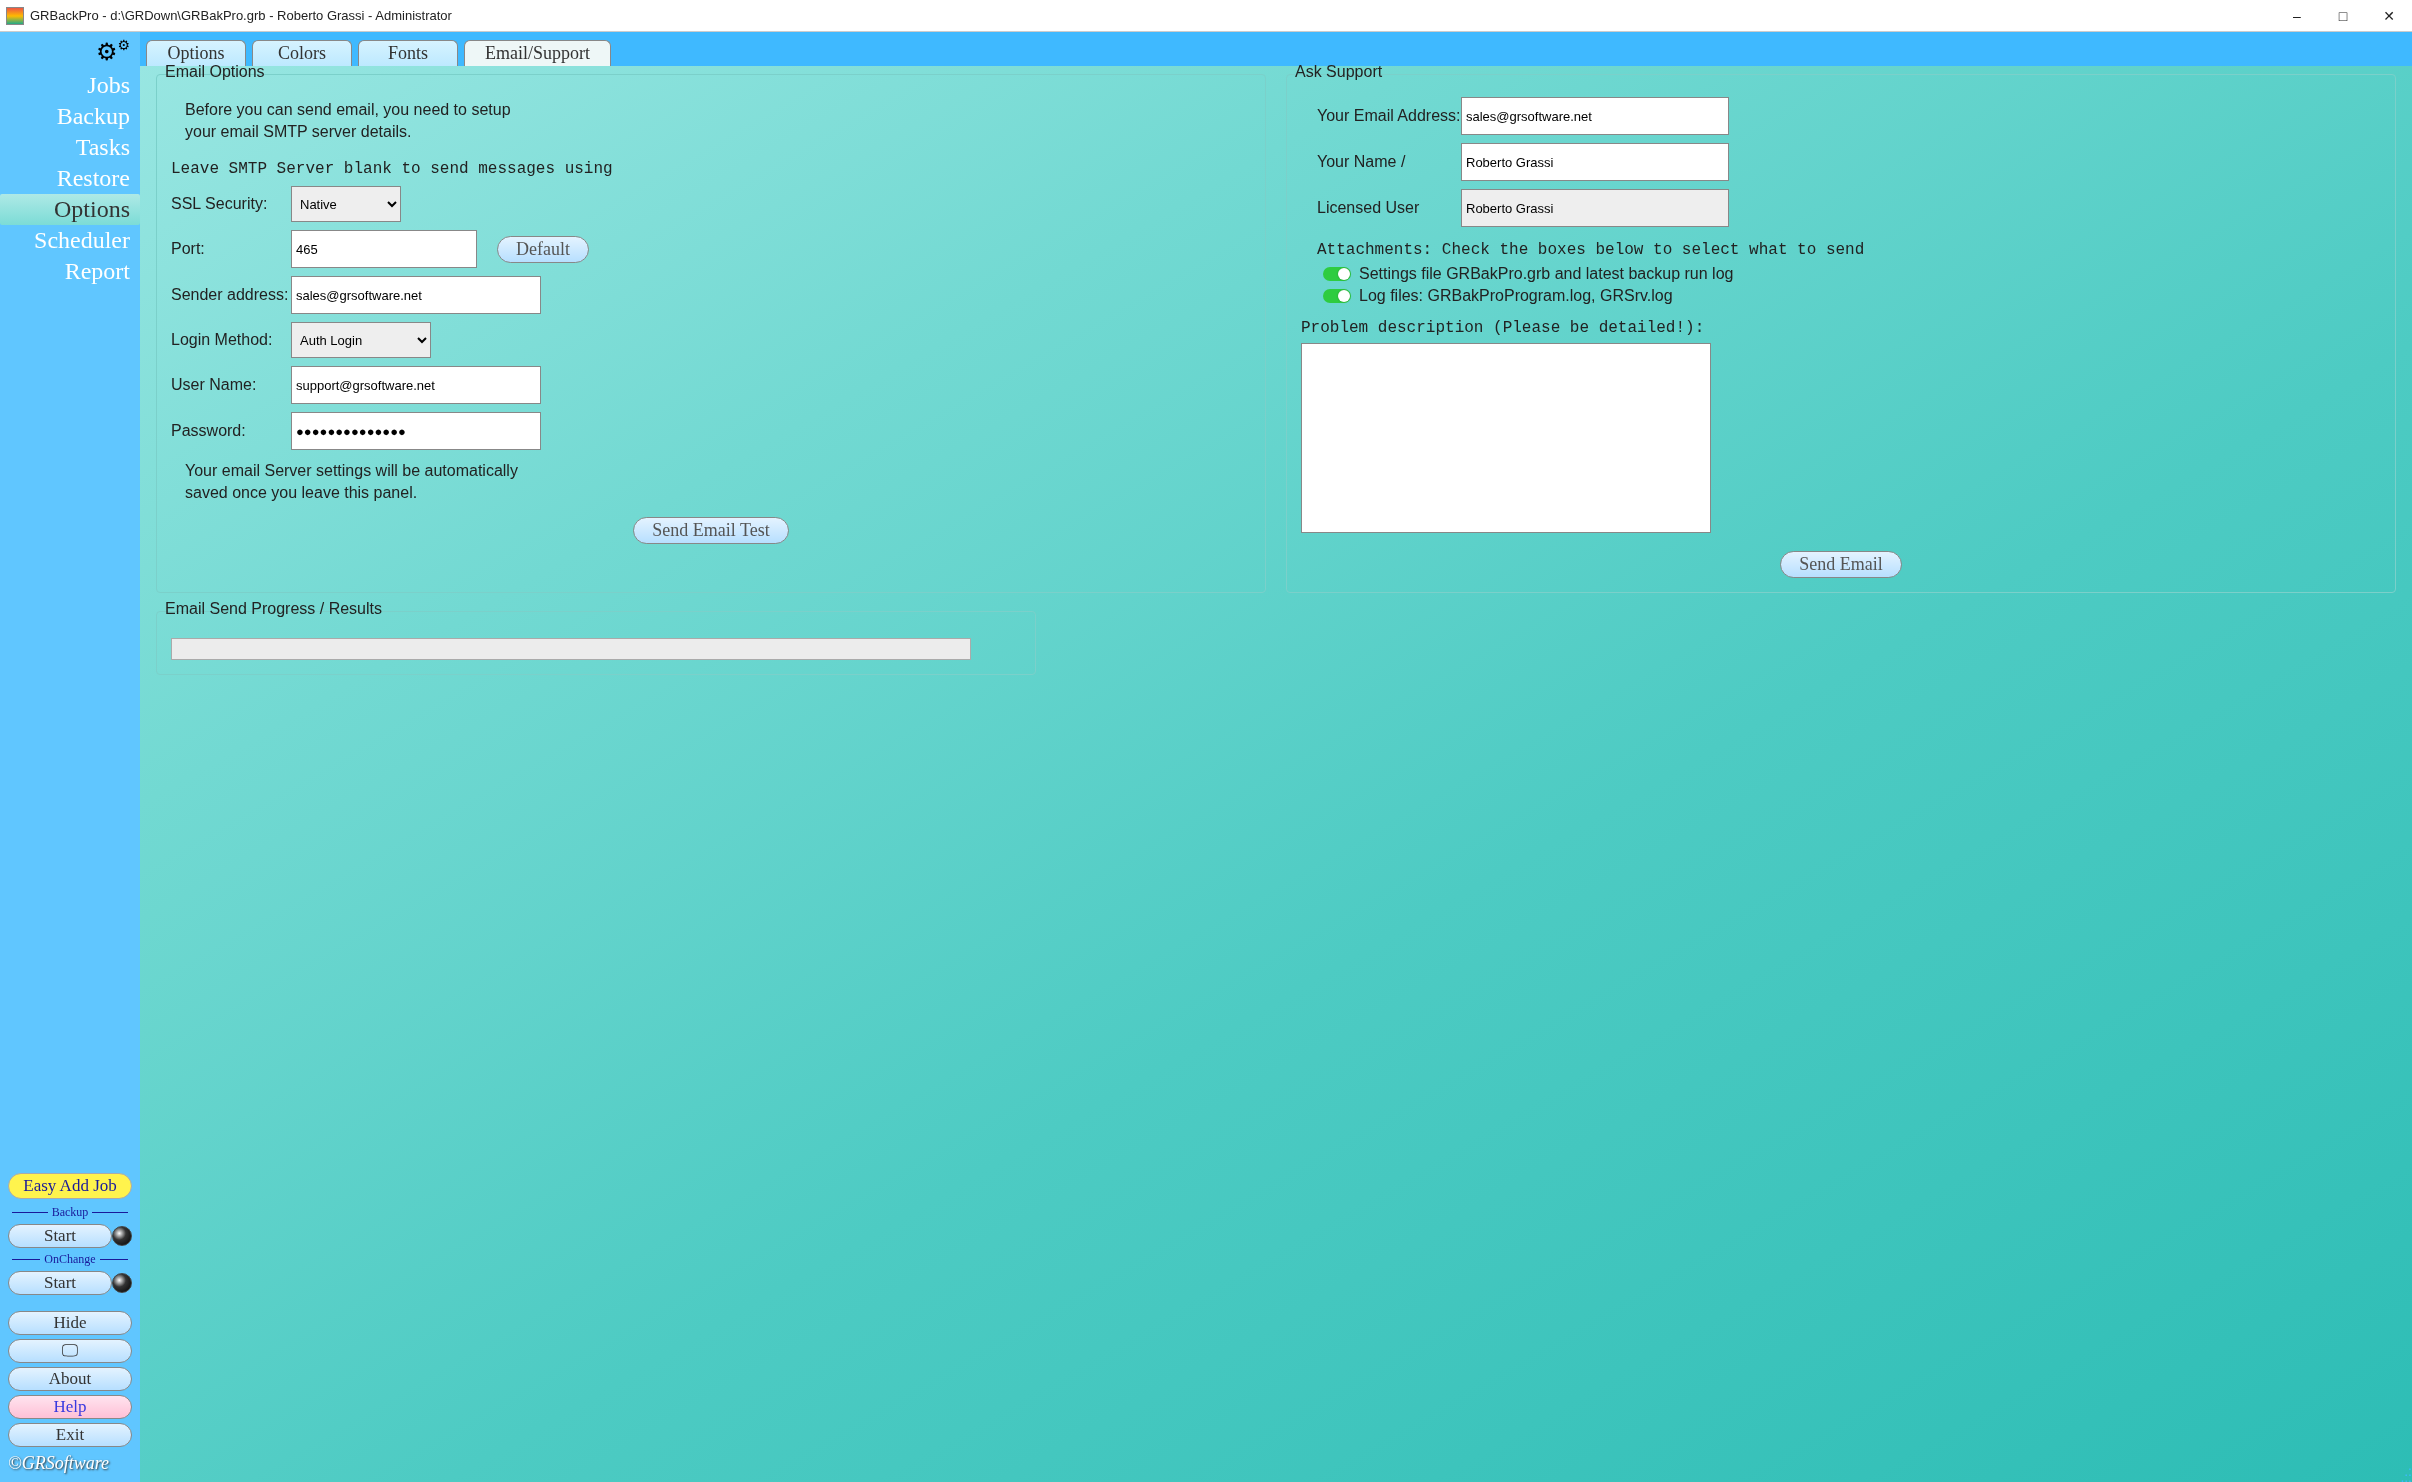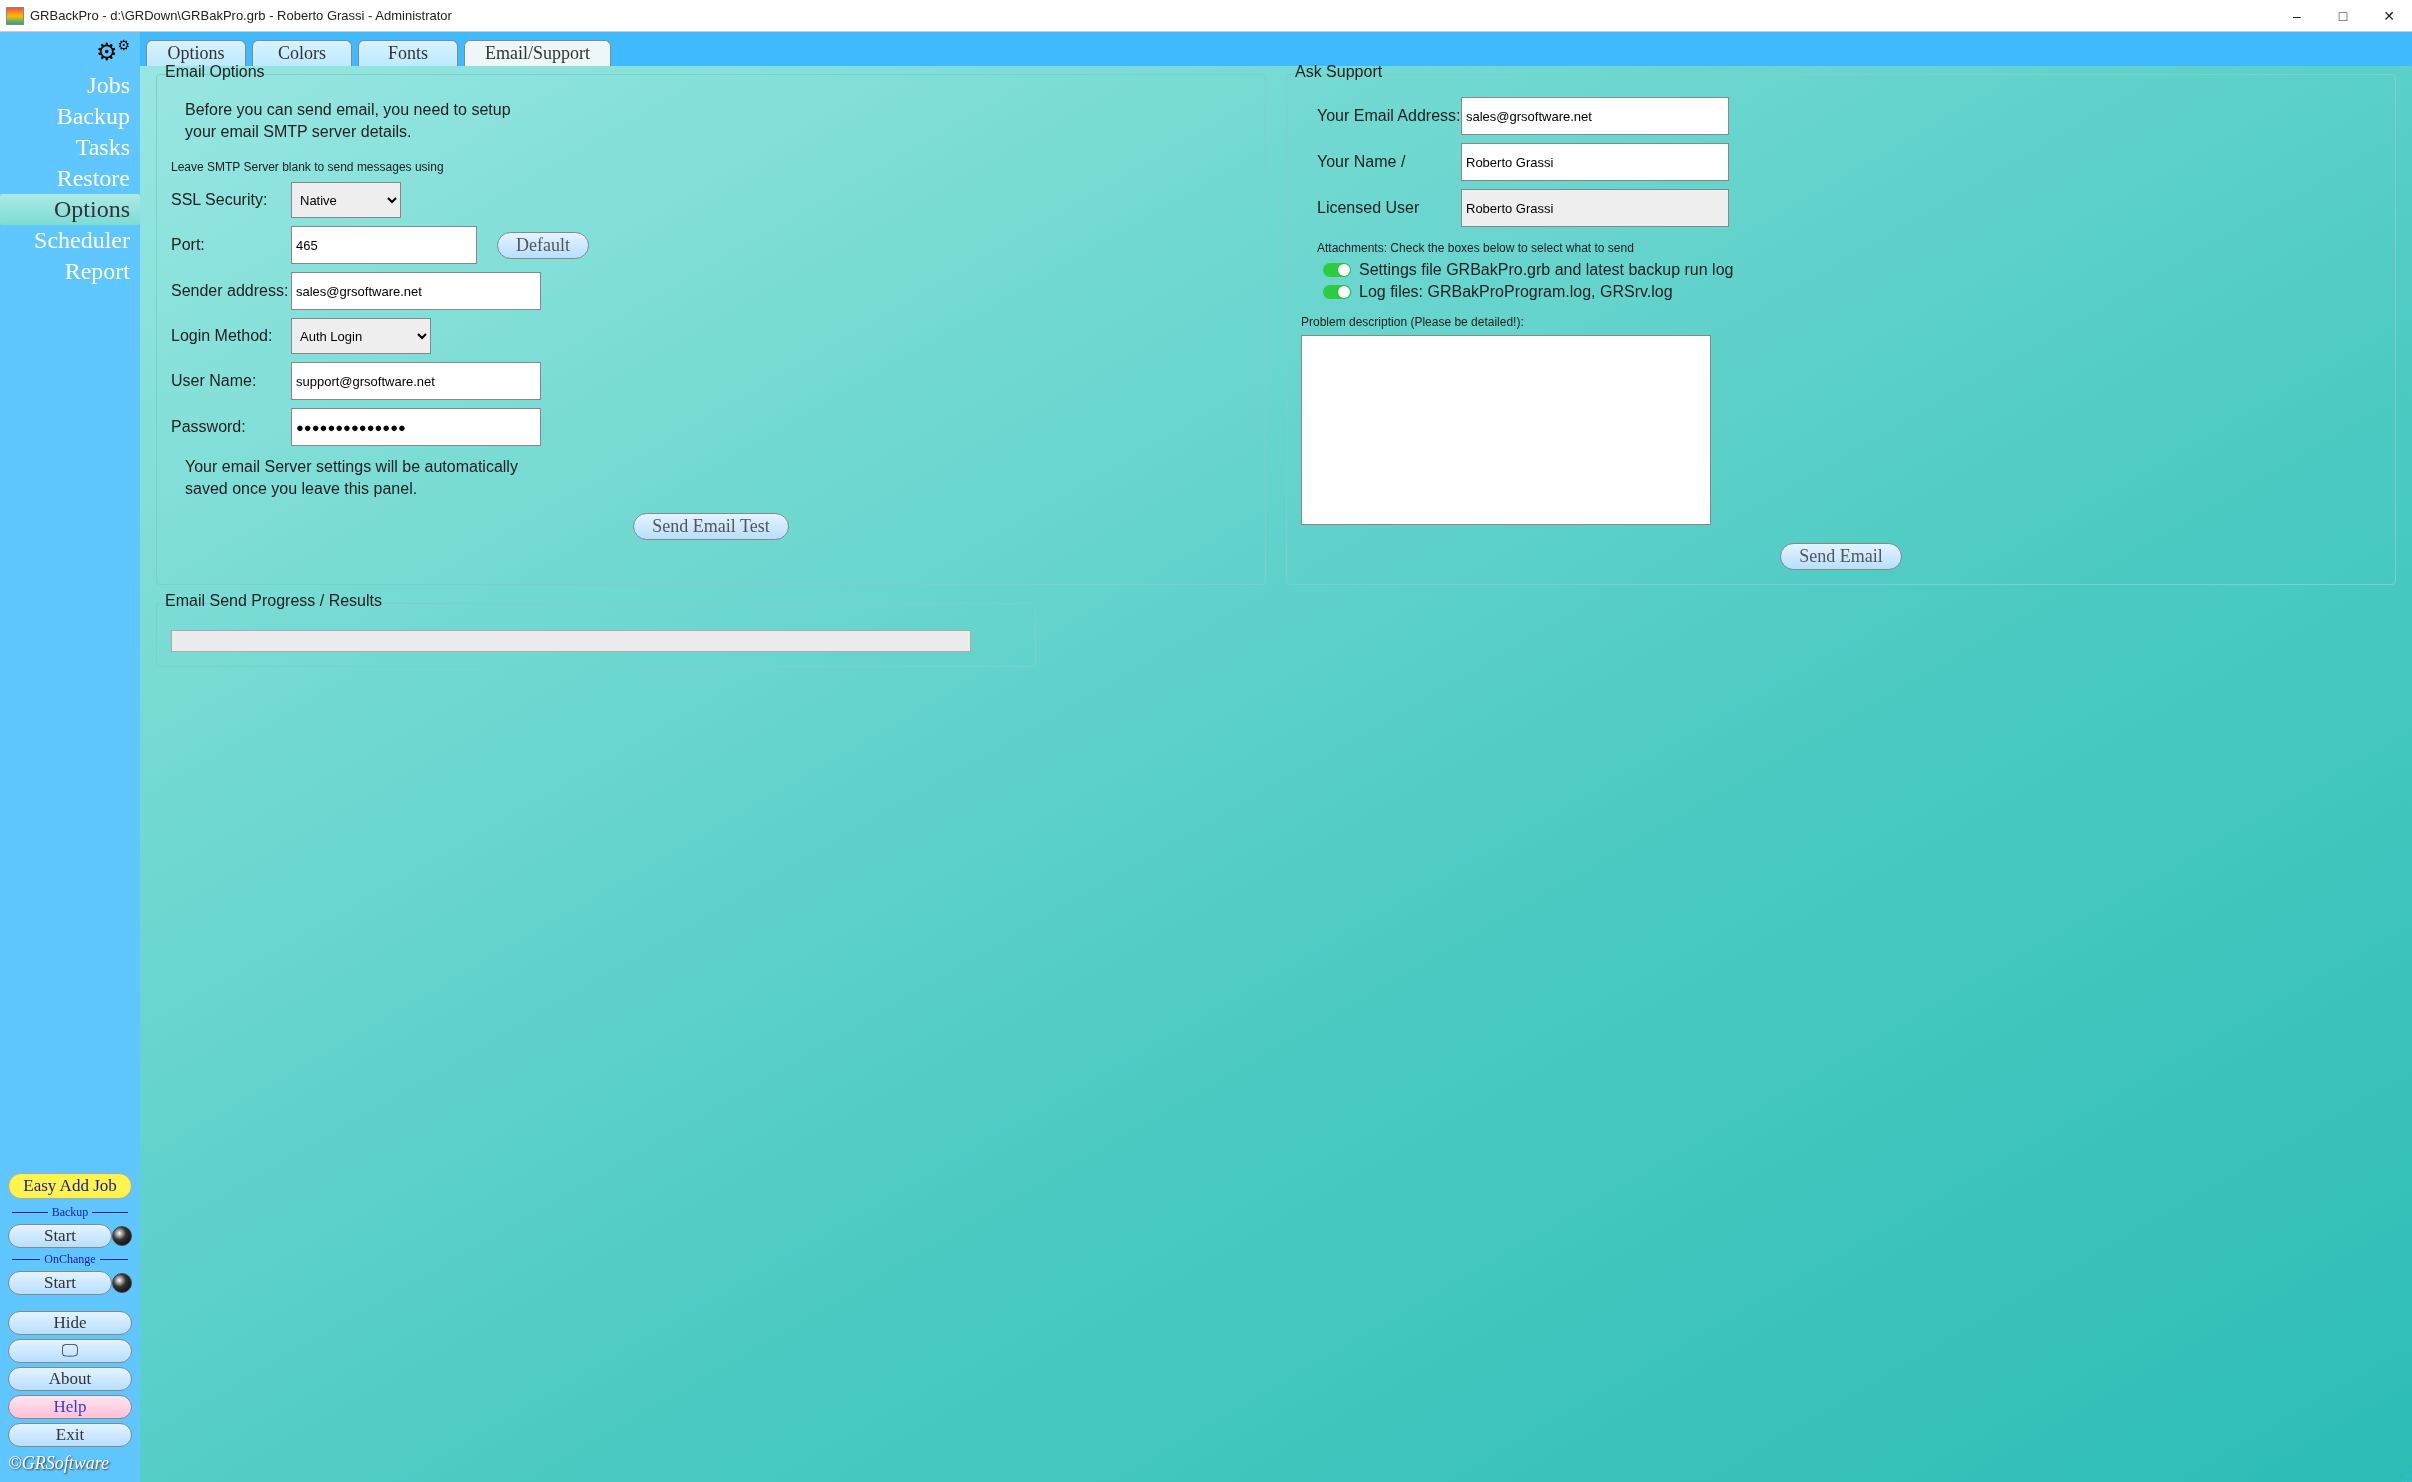--- a/index.html
+++ b/index.html
@@ -43,21 +43,21 @@
   .topgrid { display: flex; gap: 20px; align-items: stretch; }
   .topgrid > .fieldset { flex: 1; }
 
   .inforow { font-size: 16px; color: #222; margin: 10px 0 18px 14px; line-height: 1.35; }
   .row { display: flex; align-items: center; margin: 8px 0; }
   .row .label { width: 120px; font-size: 16px; color: #222; }
   .row.ask .label { width: 144px; }
   .txt { flex: 0 0 250px; height: 38px; border: 1px solid #888; padding: 0 4px; font-size: 13px; background: #fff; }
   .txt.small { flex: 0 0 48px; }
   select.txt { height: 36px; background: #eee; }
-  .note { font-size: 12px; color: #222; margin: 6px 0; }
+  .note { font-size: 16px; color: #222; margin: 6px 0; font-family: Liberation Mono, monospace; }
   .pillbtn { background: linear-gradient(180deg,#e4f3ff,#b7dfff); border: 1px solid #888; border-radius: 14px; font-family: "Comic Sans MS", cursive; font-size: 18px; color: #555; padding: 2px 18px; cursor: pointer; }
   .centered { text-align: center; margin-top: 14px; }
 
   .switchrow { display: flex; align-items: center; gap: 8px; margin: 4px 0 4px 10px; }
   .switch { width: 28px; height: 14px; border-radius: 8px; background: #2ecc40; position: relative; flex: none; }
   .switch::after { content: ""; position: absolute; right: 1px; top: 1px; width: 12px; height: 12px; border-radius: 50%; background: #fff; box-shadow: 0 0 2px #0004; }
   .switchrow span { font-size: 16px; color: #222; }
 
   textarea.desc { width: 410px; height: 190px; border: 1px solid #888; resize: none; font-size: 13px; }
 

